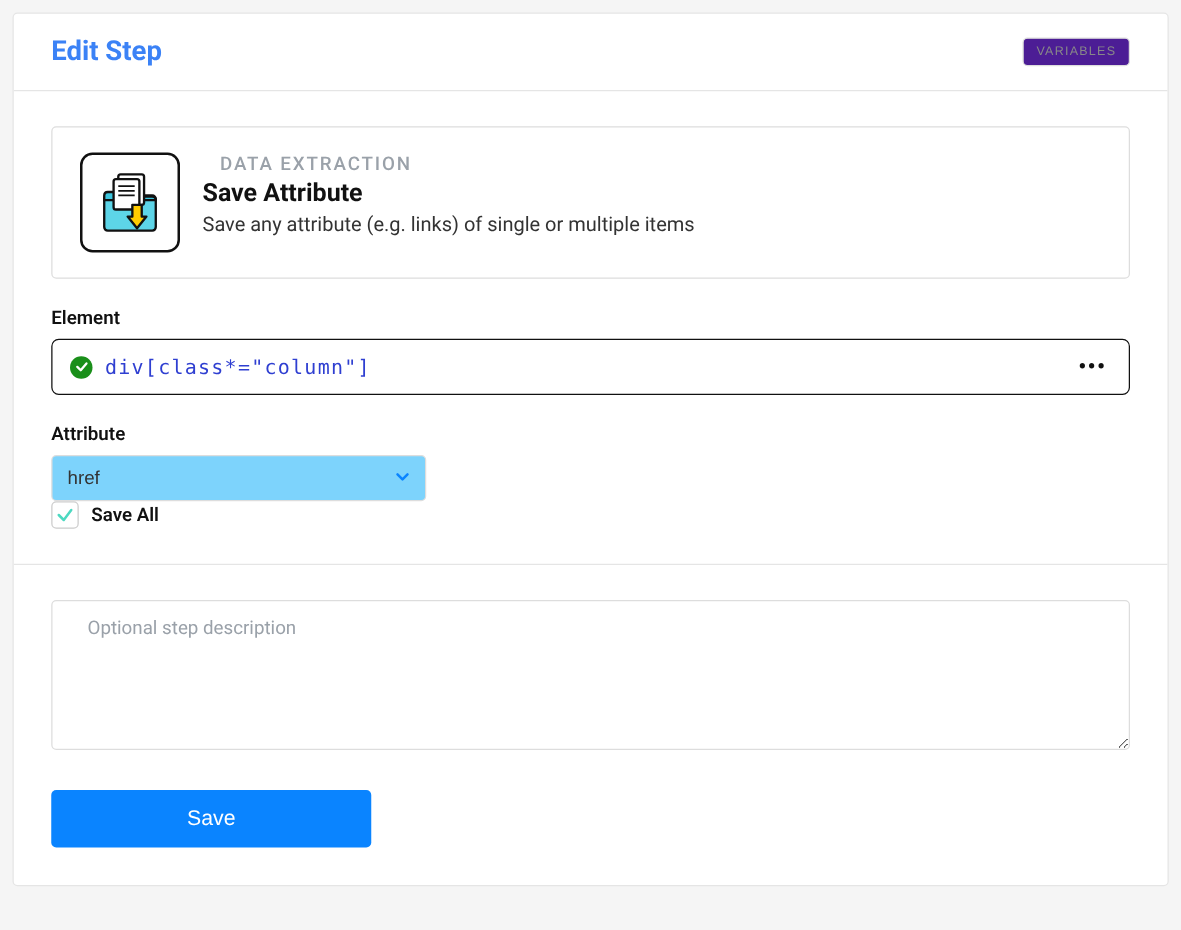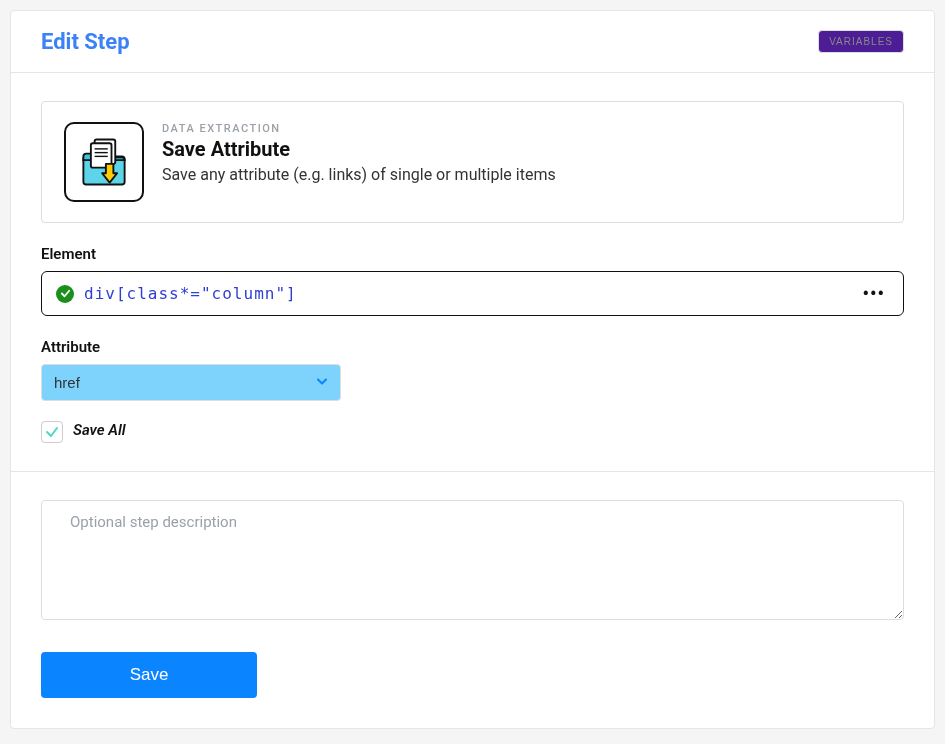--- a/index.html
+++ b/index.html
@@ -57,25 +57,26 @@
       height: 80px;
       border: 2px solid #111;
       border-radius: 10px;
       background: #fff;
       flex-shrink: 0;
       display: flex;
       align-items: center;
       justify-content: center;
     }
     .step-meta .category {
-      font-size: 11px;
+      font-size: 15px;
       letter-spacing: 1.5px;
       color: #9aa1a9;
       font-weight: 500;
       margin-bottom: 2px;
+      margin-left: 14px;
     }
     .step-meta .title {
       font-size: 20px;
       font-weight: 700;
       color: #111;
       margin-bottom: 4px;
     }
     .step-meta .desc {
       font-size: 16px;
       color: #333;
@@ -145,25 +146,23 @@
     }
     .select-chevron {
       position: absolute;
       right: 12px;
       top: 50%;
       transform: translateY(-50%);
       pointer-events: none;
     }
     .checkbox-row {
       display: flex;
-      align-items: flex-start;
+      align-items: center;
       gap: 10px;
-      margin-top: 20px;
       margin-bottom: 28px;
-      font-style: italic;
     }
     .checkbox {
       width: 22px;
       height: 22px;
       border: 1px solid #ccc;
       border-radius: 4px;
       background: #fff;
       display: flex;
       align-items: center;
       justify-content: center;
@@ -199,21 +198,21 @@
     .textarea::placeholder {
       color: #9aa1a9;
     }
     .save-btn {
       margin-top: 28px;
       background: #0a84ff;
       color: #fff;
       border: none;
       border-radius: 4px;
       padding: 13px 0;
-      width: 216px;
+      width: 256px;
       font-size: 17px;
       font-weight: 400;
       cursor: pointer;
     }
   </style>
 </head>
 <body>
 
 <div class="panel">
   <div class="header">

